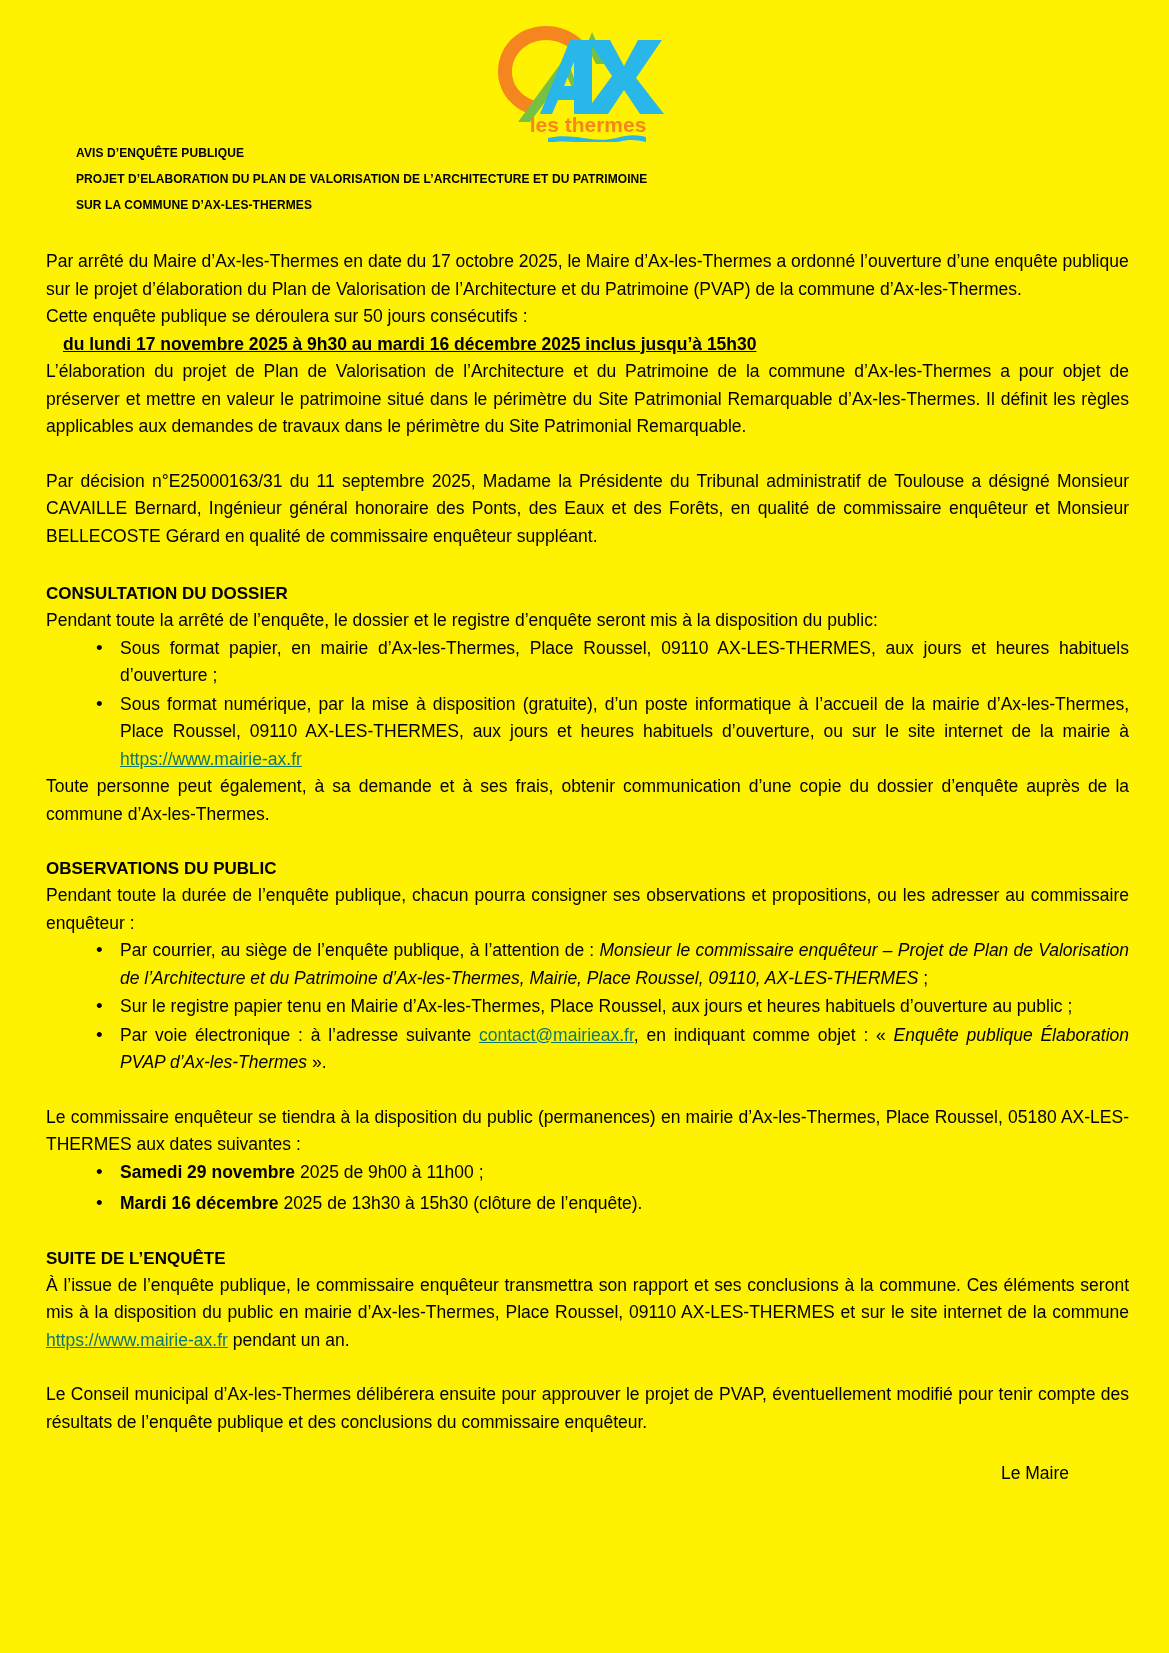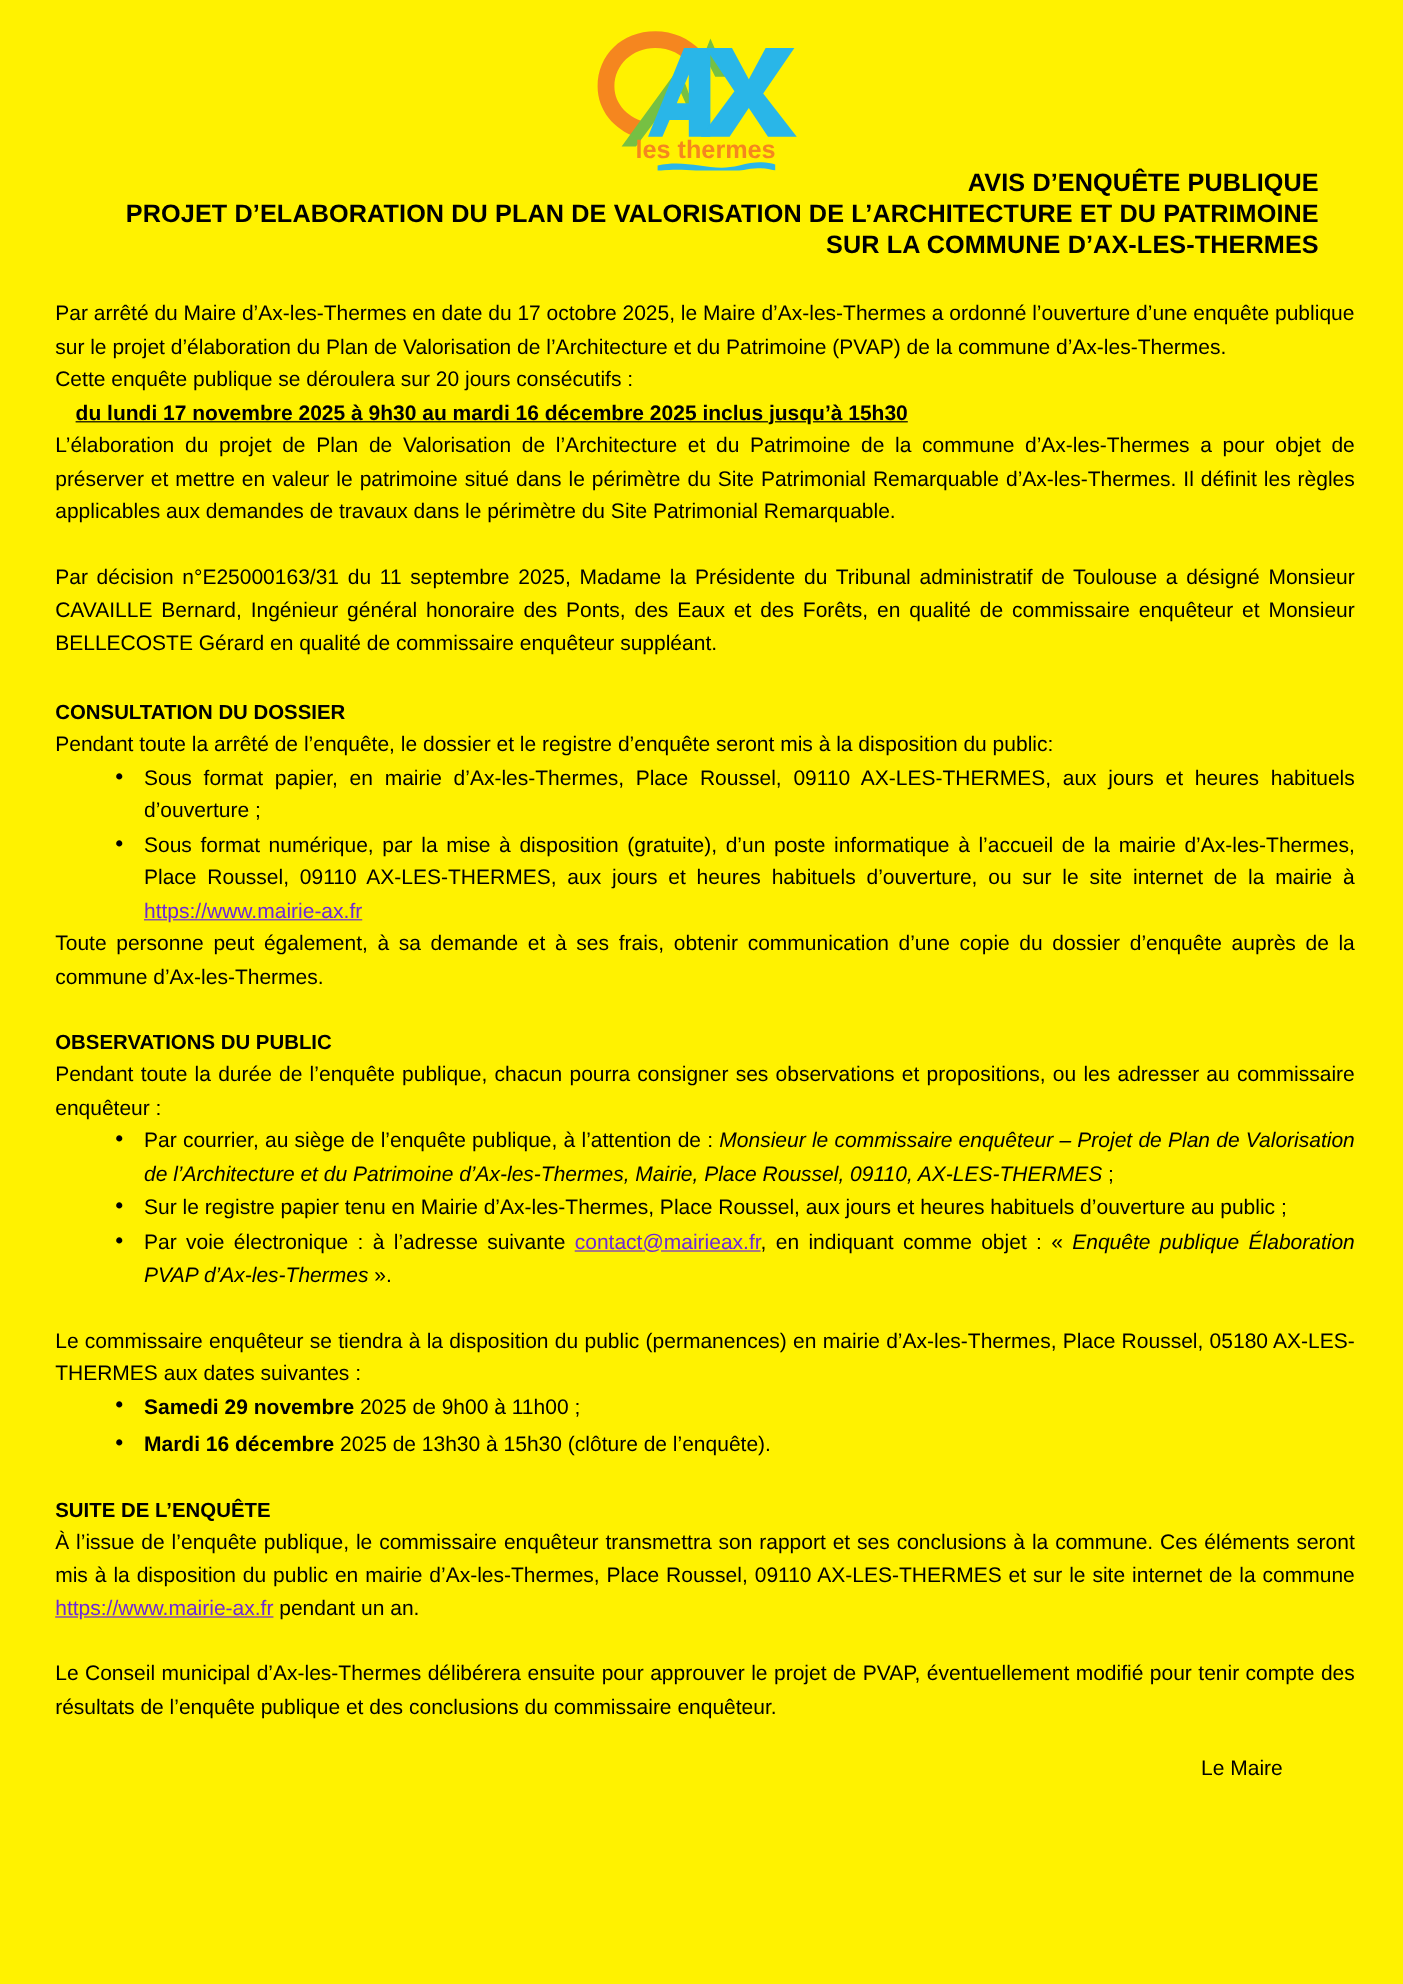--- a/index.html
+++ b/index.html
@@ -36,23 +36,23 @@
     box-sizing: border-box;
   }
   .logo {
     width: 200px;
     height: 124px;
     display: block;
   }
 
   
   .doc-title {
-    text-align: right;
+    text-align: left;
     font-weight: bold;
-    font-size: 21px;
+    font-size: 12px;
     line-height: 26px;
     letter-spacing: 0.1px;
     margin: 0;
     padding: 0 30px;
   }
   .doc-title .line { display: block; }
 
   .section-heading {
     font-weight: bold;
     font-size: 17px;
@@ -78,21 +78,21 @@
   .spacer-lg { height: 30px; }
 
   .bold { font-weight: bold; }
   .ital { font-style: italic; }
   .bold-underline {
     font-weight: bold;
     text-decoration: underline;
     margin-left: 17px;
   }
   a.link, .link {
-    color: #6d28d9;
+    color: #0f766e;
     text-decoration: underline;
     font-size: 17.5px;
   }
 
   
   ul.bullets {
     margin: 0;
     padding: 0 0 0 46px;
     list-style: none;
   }
@@ -148,21 +148,21 @@
 
   <div class="doc-title">
     <span class="line">AVIS D’ENQUÊTE PUBLIQUE</span>
     <span class="line">PROJET D’ELABORATION DU PLAN DE VALORISATION DE L’ARCHITECTURE ET DU PATRIMOINE</span>
     <span class="line">SUR LA COMMUNE D’AX-LES-THERMES</span>
   </div>
 
   <div class="body-block">
 
     <p class="para">Par arrêté du Maire d’Ax-les-Thermes en date du 17 octobre 2025, le Maire d’Ax-les-Thermes a ordonné l’ouverture d’une enquête publique sur le projet d’élaboration du Plan de Valorisation de l’Architecture et du Patrimoine (PVAP) de la commune d’Ax-les-Thermes.</p>
-    <p class="para">Cette enquête publique se déroulera sur 20 jours consécutifs :</p>
+    <p class="para">Cette enquête publique se déroulera sur 50 jours consécutifs :</p>
     <p class="para">
       <span class="bold-underline">du lundi 17 novembre 2025 à 9h30 au mardi 16 décembre 2025 inclus jusqu’à 15h30</span>
     </p>
     <p class="para just">L’élaboration du projet de Plan de Valorisation de l’Architecture et du Patrimoine de la commune d’Ax-les-Thermes a pour objet de préserver et mettre en valeur le patrimoine situé dans le périmètre du Site Patrimonial Remarquable d’Ax-les-Thermes. Il définit les règles applicables aux demandes de travaux dans le périmètre du Site Patrimonial Remarquable.</p>
 
     <div class="spacer-md"></div>
 
     <p class="para just">Par décision n°E25000163/31 du 11 septembre 2025, Madame la Présidente du Tribunal administratif de Toulouse a désigné Monsieur CAVAILLE Bernard, Ingénieur général honoraire des Ponts, des Eaux et des Forêts, en qualité de commissaire enquêteur et Monsieur BELLECOSTE Gérard en qualité de commissaire enquêteur suppléant.</p>
 
     <div class="spacer-lg"></div>

